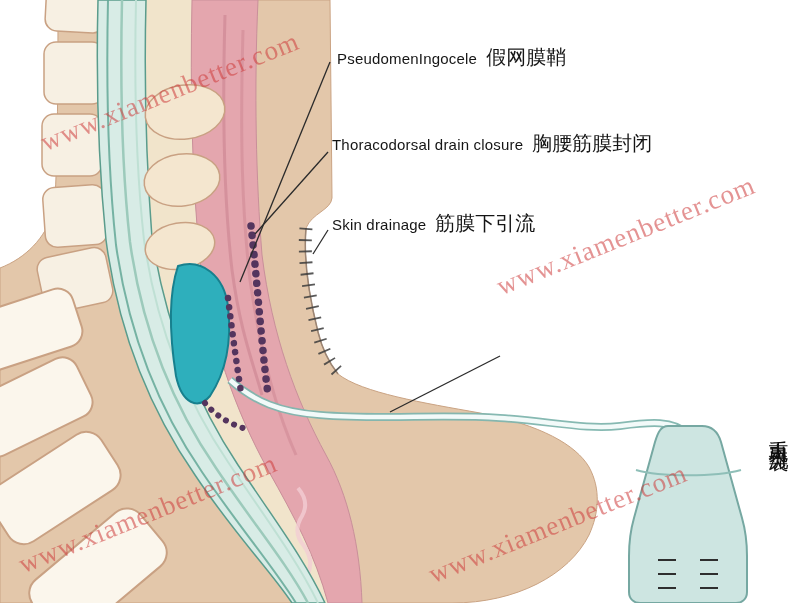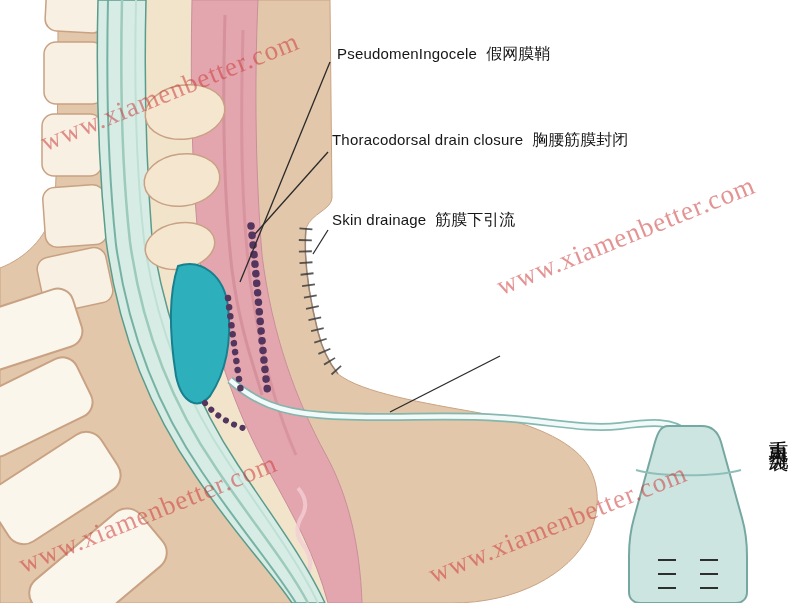--- a/index.html
+++ b/index.html
@@ -1,21 +1,21 @@
 <!DOCTYPE html>
 <html><head>
 <meta charset="utf-8">
 <style>
   html,body{margin:0;padding:0;background:#fff;}
   .stage{position:relative;width:800px;height:603px;background:#ffffff;overflow:hidden;
          font-family:"Liberation Sans",sans-serif;}
   .stage svg{position:absolute;left:0;top:0;}
   .lbl{position:absolute;white-space:nowrap;color:#151515;}
   .lbl .en{font-size:15px;letter-spacing:.2px;}
-  .lbl .zh{font-size:16px;margin-left:9px;}
+  .lbl .zh{font-size:20px;margin-left:9px;}
   .bag-text{position:absolute;left:632px;top:479px;width:114px;text-align:center;
             font-size:16.5px;line-height:21px;color:#1c1c1c;}
   .bag-text span{display:block;}
   .v-cn{position:absolute;left:766px;top:424px;height:130px;writing-mode:vertical-rl;
         text-orientation:upright;font-size:20px;letter-spacing:3px;color:#101010;}
   .wm{position:absolute;font-family:"Liberation Serif",serif;font-size:27px;
       color:rgba(206,58,58,0.55);transform:rotate(-22deg);transform-origin:left center;
       white-space:nowrap;letter-spacing:1px;}
 </style>
 </head>

